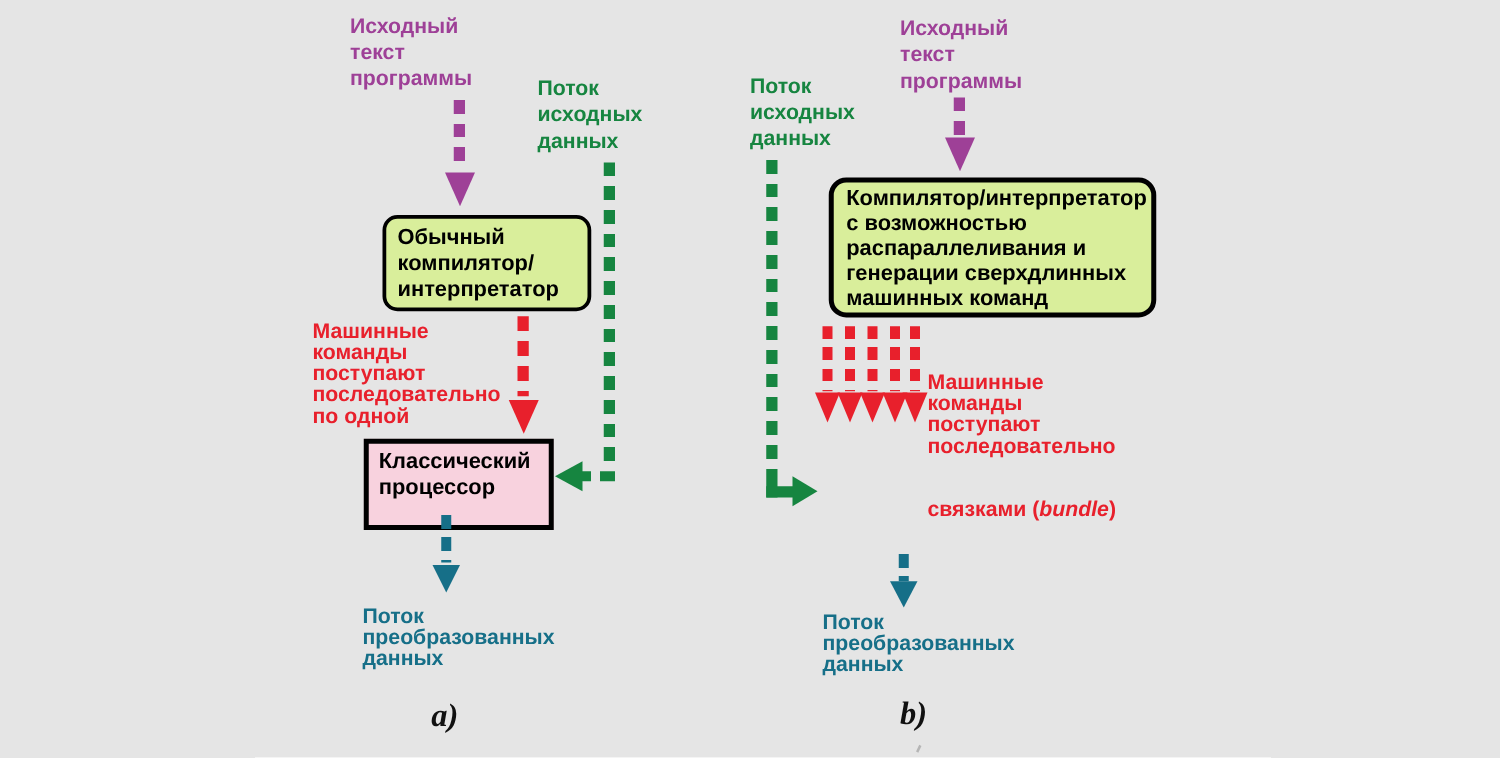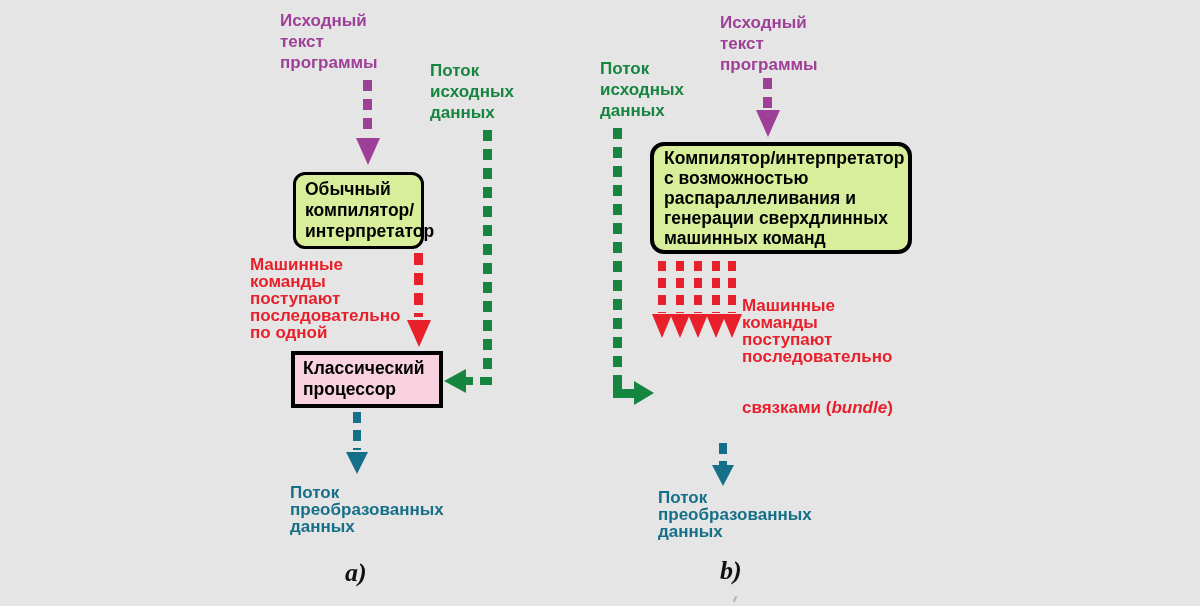--- a/index.html
+++ b/index.html
@@ -34,20 +34,21 @@
     font-weight:bold;
     font-size:17.5px;
     line-height:21px;
     white-space:pre;
     color:#000;
   }
   .box.greenbox{
     background:var(--box_green_fill);
     border:3px solid var(--box_border);
     border-radius:12px;
+    margin-left:13px;
   }
   .box.pinkbox{
     background:var(--box_pink_fill);
     border:4px solid var(--box_border);
   }
   
   .vdash{position:absolute;}
   .vdash.purple{background:repeating-linear-gradient(to bottom,var(--purple) 0 11px,transparent 11px 19px);}
   .vdash.green{background:repeating-linear-gradient(to bottom,var(--green) 0 11px,transparent 11px 19px);}
   .vdash.red{background:repeating-linear-gradient(to bottom,var(--red) 0 12px,transparent 12px 20px);}
@@ -83,34 +84,34 @@
   <div class="tri" style="left:356px;top:138px;border-left:12px solid transparent;border-right:12px solid transparent;border-top:27px solid var(--purple)"></div>
 
   <div class="lbl green" style="left:430px;top:60px">Поток
 исходных
 данных</div>
 
   <div class="vdash green" style="left:483px;top:130px;width:9px;height:240px"></div>
   <div class="hdash green" style="left:465px;top:377px;width:27px;height:8px"></div>
   <div class="tri" style="left:444px;top:369px;border-top:12px solid transparent;border-bottom:12px solid transparent;border-right:22px solid var(--green)"></div>
 
-  <div class="box greenbox" style="left:293px;top:172px;width:131px;height:77px;padding:4px 4px 4px 9px">Обычный
+  <div class="box greenbox" style="left:293px;top:172px;width:167px;height:77px;padding:4px 4px 4px 9px">Обычный
 компилятор/
 интерпретатор</div>
 
   <div class="lbl red" style="left:250px;top:256px">Машинные
 команды
 поступают
 последовательно
 по одной</div>
 
   <div class="vdash red" style="left:414px;top:253px;width:9px;height:64px"></div>
   <div class="tri" style="left:407px;top:320px;border-left:12px solid transparent;border-right:12px solid transparent;border-top:27px solid var(--red)"></div>
 
-  <div class="box pinkbox" style="left:291px;top:351px;width:152px;height:57px;padding:3px 4px 3px 8px">Классический
+  <div class="box pinkbox" style="left:291px;top:351px;width:152px;height:73px;padding:3px 4px 3px 8px">Классический
 процессор</div>
 
   <div class="vdash teal" style="left:353px;top:412px;width:8px;height:38px"></div>
   <div class="tri" style="left:346px;top:452px;border-left:11px solid transparent;border-right:11px solid transparent;border-top:22px solid var(--teal)"></div>
 
   <div class="lbl teal" style="left:290px;top:484px">Поток
 преобразованных
 данных</div>
 
   <div class="caption" style="left:345px;top:558px">a)</div>

